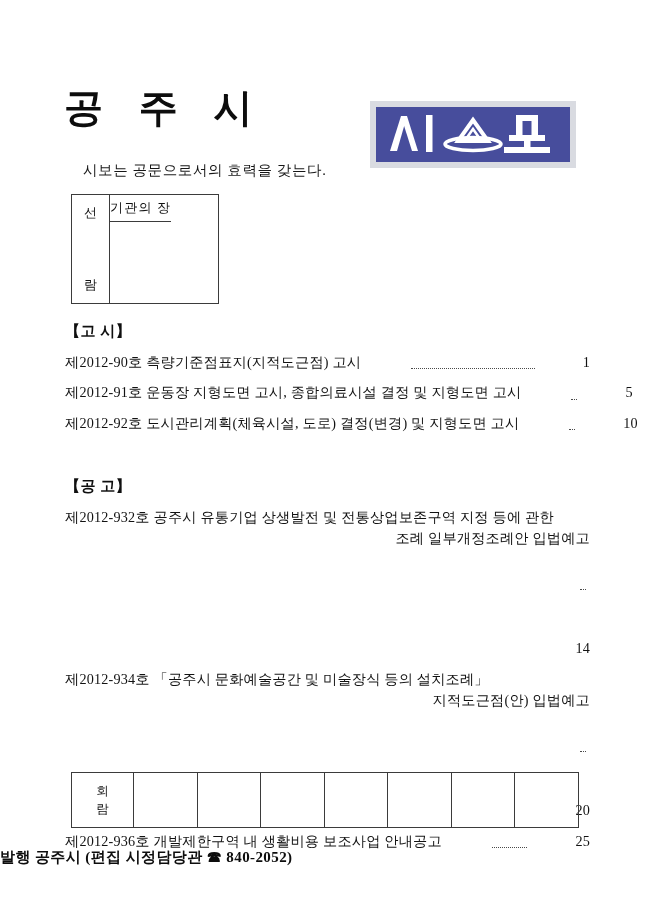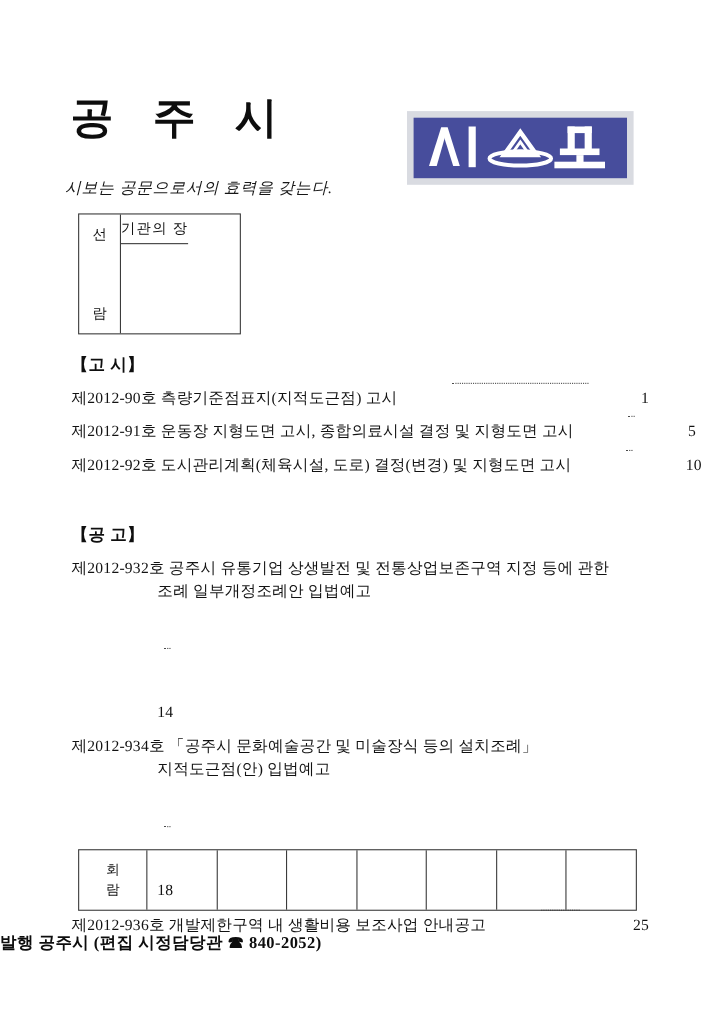--- a/index.html
+++ b/index.html
@@ -40,27 +40,26 @@
     font-size: 39px;
     font-weight: bold;
     letter-spacing: 13px;
     line-height: 1;
     white-space: nowrap;
     color: #0d0d0d;
   }
 
   .masthead-note {
     position: absolute;
-    left: 59px;
+    left: 83px;
     top: 161px;
     font-size: 14.5px;
     letter-spacing: 0.6px;
     white-space: nowrap;
     color: #161616;
-    font-style: italic;
   }
 
   
   .logo-frame {
     position: absolute;
     left: 370px;
     top: 101px;
     width: 206px;
     height: 67px;
     background: #d9dbe1;
@@ -159,21 +158,21 @@
   }
   .section-gap {
     height: 34px;
   }
 
   .toc-entry {
     margin-bottom: 9px;
   }
   .toc-row {
     display: flex;
-    align-items: flex-start;
+    align-items: flex-end;
     font-size: 14.2px;
     letter-spacing: 0.2px;
     color: #121212;
     line-height: 1.5;
     gap: 44px;
   }
   .toc-row.indented {
     padding-left: 78px;
     flex-direction: column;
   }
@@ -340,21 +339,21 @@
       </div>
       <div class="toc-entry">
         <div class="toc-row">
           <span class="toc-text">제2012-934호 「공주시 문화예술공간 및 미술장식 등의 설치조례」</span>
           <span class="toc-leader none"></span>
           <span class="toc-page"></span>
         </div>
         <div class="toc-row indented">
           <span class="toc-text">지적도근점(안) 입법예고</span>
           <span class="toc-leader"></span>
-          <span class="toc-page">18</span>
+          <span class="toc-page">20</span>
         </div>
       </div>
       <div class="toc-entry">
         <div class="toc-row">
           <span class="toc-text">제2012-936호 개발제한구역 내 생활비용 보조사업 안내공고</span>
           <span class="toc-leader"></span>
           <span class="toc-page">25</span>
         </div>
       </div>
     </div>

